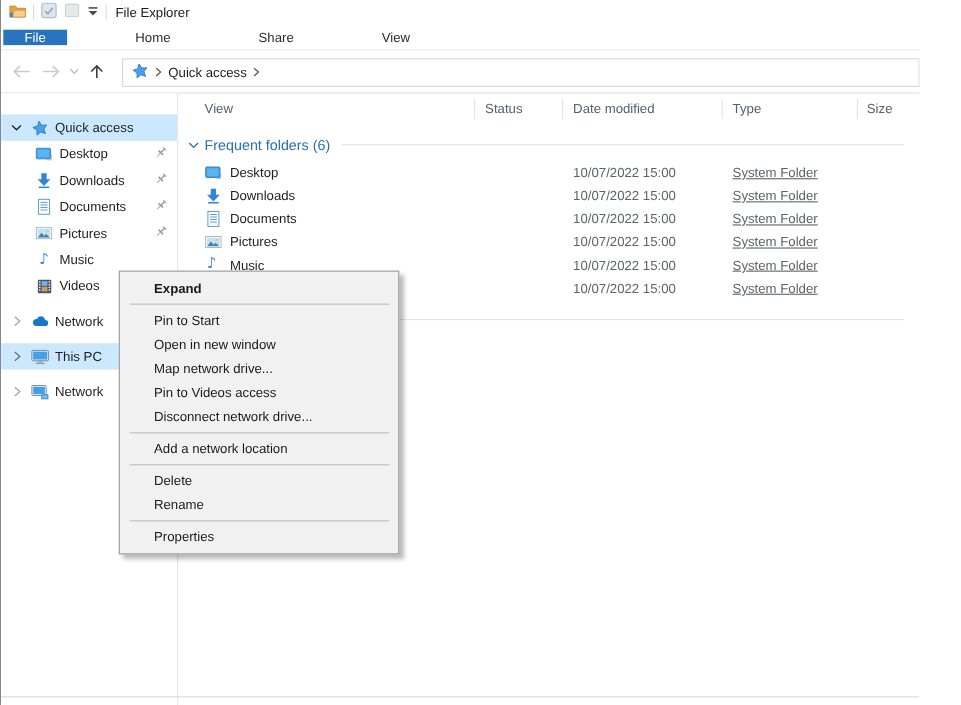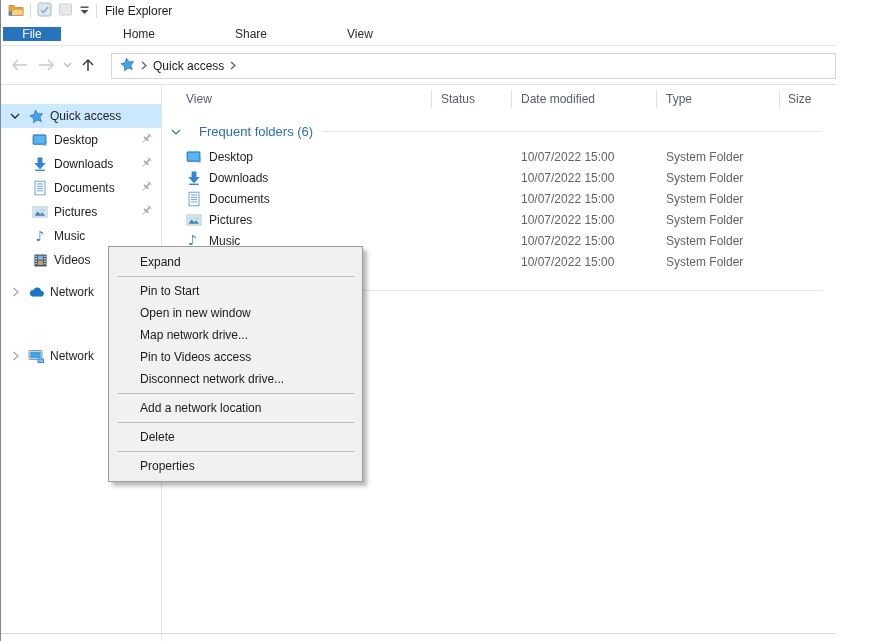--- a/index.html
+++ b/index.html
@@ -42,38 +42,38 @@
   .tw-label { margin-left:5px; white-space:nowrap; }
   .tw-pin { position:absolute; right:8px; top:4px; }
 
   
   .main { position:absolute; left:161px; top:0; right:0; bottom:0; }
   .col-headers { position:absolute; left:0; top:0; right:0; height:28px; color:#54606e; }
   .col-label { position:absolute; top:7px; white-space:nowrap; }
   .col-split { position:absolute; top:5px; height:18px; width:1px; background:#e2e2e2; }
 
   .group-header { position:absolute; left:9px; right:14px; height:20px; display:flex; align-items:center; color:#2b6fb3; font-size:13px; }
-  .group-header .gh-label { margin-left:18px; white-space:nowrap; }
+  .group-header .gh-label { margin-left:5px; white-space:nowrap; }
   .group-header .gh-rule { flex:1; height:1px; background:#e5e5e5; margin-left:10px; }
 
   .file-row { position:absolute; left:0; right:0; height:21px; }
   .fr-icon { position:absolute; left:24px; top:2px; }
   .fr-name { position:absolute; left:47px; top:3px; color:#1e1e1e; white-space:nowrap; }
   .fr-date { position:absolute; left:359px; top:3px; color:#5f6369; white-space:nowrap; }
-  .fr-type { position:absolute; left:504px; top:3px; color:#5f6369; white-space:nowrap; }
+  .fr-type { position:absolute; left:504px; top:3px; color:#5f6369; white-space:nowrap;text-decoration:underline; }
 
   
   .ctx-menu {
     position:absolute; left:107px; top:246px; width:255px;
     background:#f1f1f1; border:1px solid #9b9b9b;
     box-shadow:4px 4px 4px rgba(0,0,0,0.28);
     padding:4px 0; z-index:10;
   }
   .menu-item { height:22px; line-height:22px; padding-left:31px; color:#1a1a1a; white-space:nowrap; }
-  .menu-item.default { font-weight:normal; }
+  .menu-item.default { font-weight:bold; }
   .menu-sep { height:1px; background:#bdbdbd; margin:3px 8px 3px 9px; }
 
   .note-glyph { color:#2f86d6; font-family:"DejaVu Sans",sans-serif; font-size:14px; line-height:14px; }
 </style>
 </head>
 <body>
 
 <div id="window">
 
   <div class="titlebar">
@@ -300,20 +300,36 @@
           <svg width="17" height="12" viewBox="0 0 17 12">
             <circle cx="5.2" cy="7.2" r="3.2" fill="#1b76c8"></circle>
             <circle cx="9.2" cy="5.4" r="3.8" fill="#1b76c8"></circle>
             <circle cx="13" cy="7.6" r="2.8" fill="#1b76c8"></circle>
             <rect x="4" y="7" width="10" height="3.4" rx="1.7" fill="#1b76c8"></rect>
           </svg>
         </span>
         <span class="tw-label">Network</span>
       </div>
 
+      <div class="tree-item hl" style="top:227px">
+        <span class="tw-chevron">
+          <svg width="7" height="10" viewBox="0 0 7 10">
+              <path d="M1.5 1 L6 5 L1.5 9" fill="none" stroke="#6e6e6e" stroke-width="1.2"></path>
+            </svg>
+        </span>
+        <span class="tw-icon">
+          <svg width="17" height="15" viewBox="0 0 17 15">
+            <rect x="1" y="1.5" width="15" height="9.5" rx="0.8" fill="#d7e6f2" stroke="#7b8b98" stroke-width="0.9"></rect>
+            <rect x="2.2" y="2.7" width="12.6" height="7.1" fill="#41a0e8"></rect>
+            <rect x="6" y="11.4" width="5" height="1.2" fill="#909ba4"></rect>
+            <rect x="4.5" y="12.9" width="8" height="1.1" fill="#909ba4"></rect>
+          </svg>
+        </span>
+        <span class="tw-label">This PC</span>
+      </div>
 
       <div class="tree-item" style="top:259px">
         <span class="tw-chevron">
           <svg width="7" height="10" viewBox="0 0 7 10">
               <path d="M1.5 1 L6 5 L1.5 9" fill="none" stroke="#a6a6a6" stroke-width="1.2"></path>
             </svg>
         </span>
         <span class="tw-icon">
           <svg width="17" height="15" viewBox="0 0 17 15">
             <rect x="1" y="1.5" width="13" height="9" rx="0.8" fill="#e8f1f8" stroke="#7b8b98" stroke-width="0.9"></rect>
@@ -458,17 +474,18 @@
     <div class="menu-sep"></div>
     <div class="menu-item">Pin to Start</div>
     <div class="menu-item">Open in new window</div>
     <div class="menu-item">Map network drive...</div>
     <div class="menu-item">Pin to Videos access</div>
     <div class="menu-item">Disconnect network drive...</div>
     <div class="menu-sep"></div>
     <div class="menu-item">Add a network location</div>
     <div class="menu-sep"></div>
     <div class="menu-item">Delete</div>
+    <div class="menu-item">Rename</div>
     <div class="menu-sep"></div>
     <div class="menu-item">Properties</div>
   </div>
 
 </div>
 
 </body></html>

